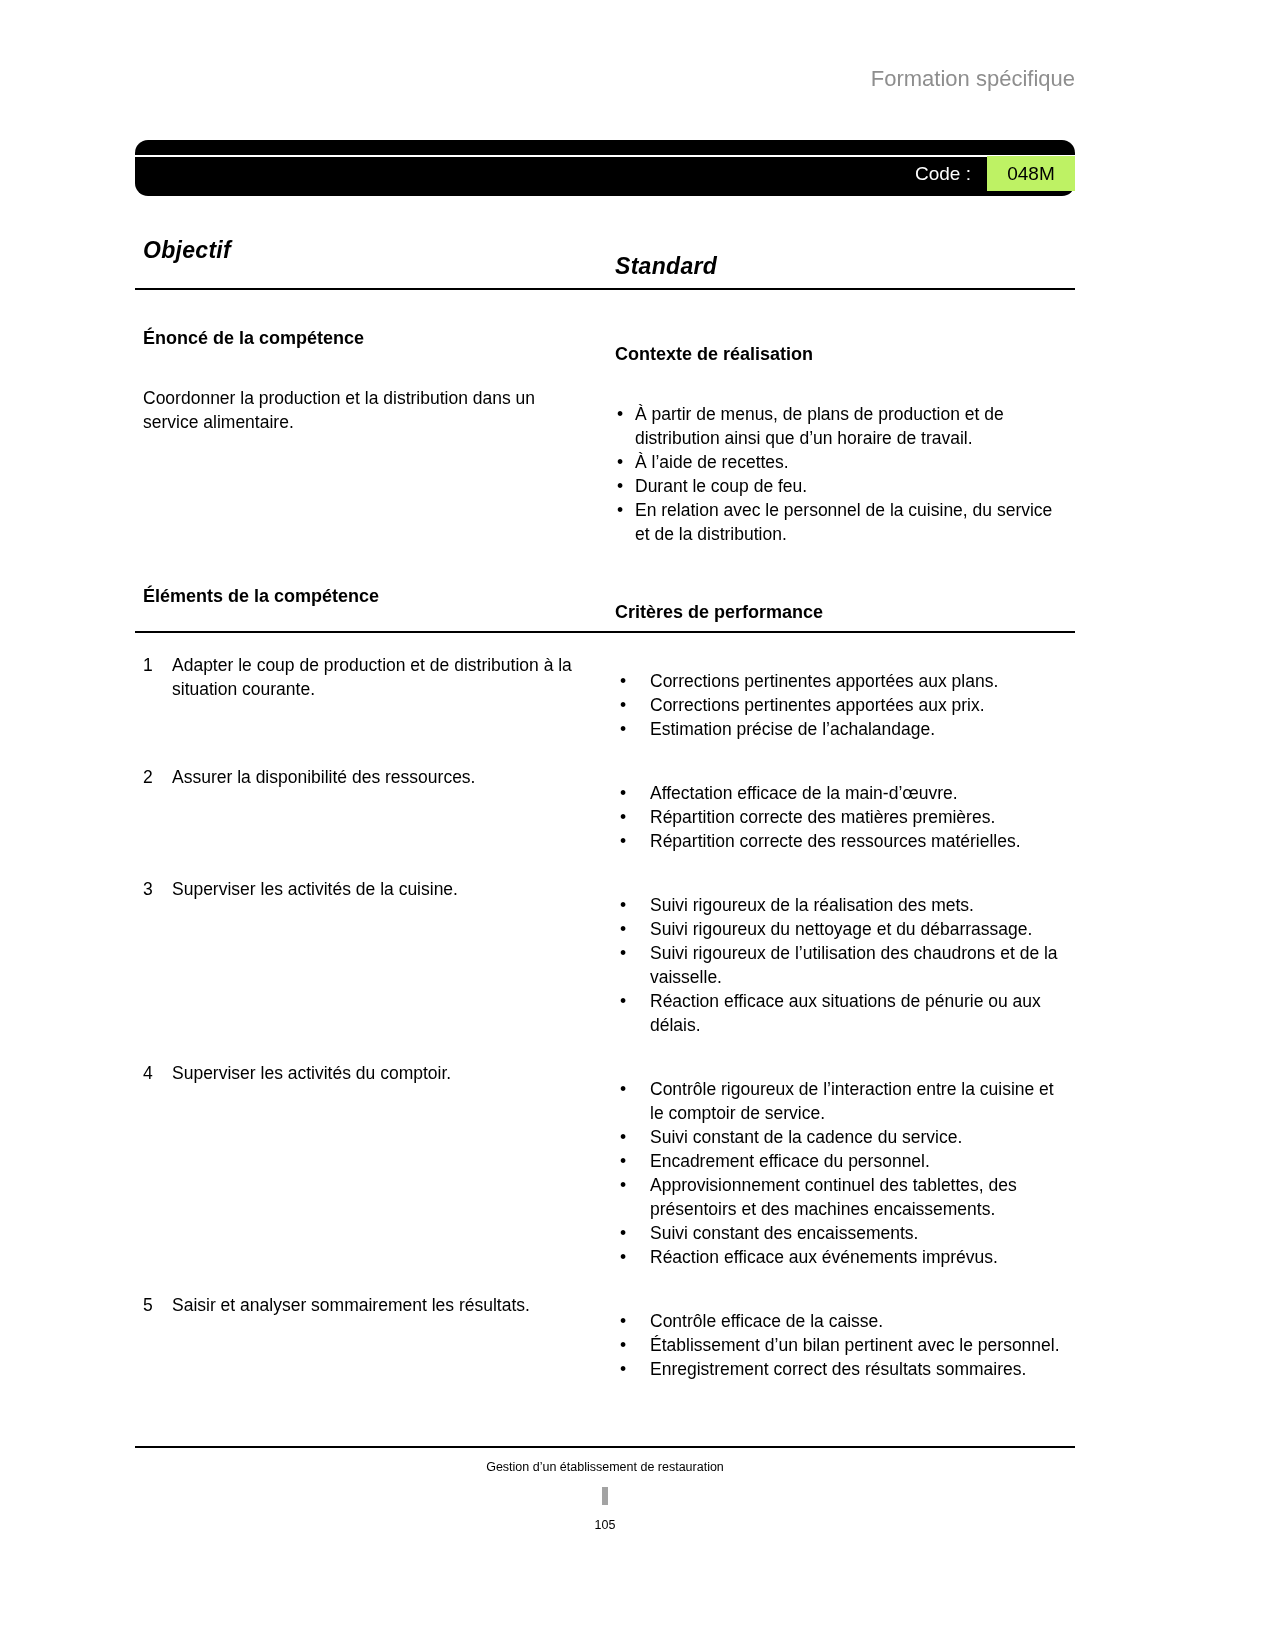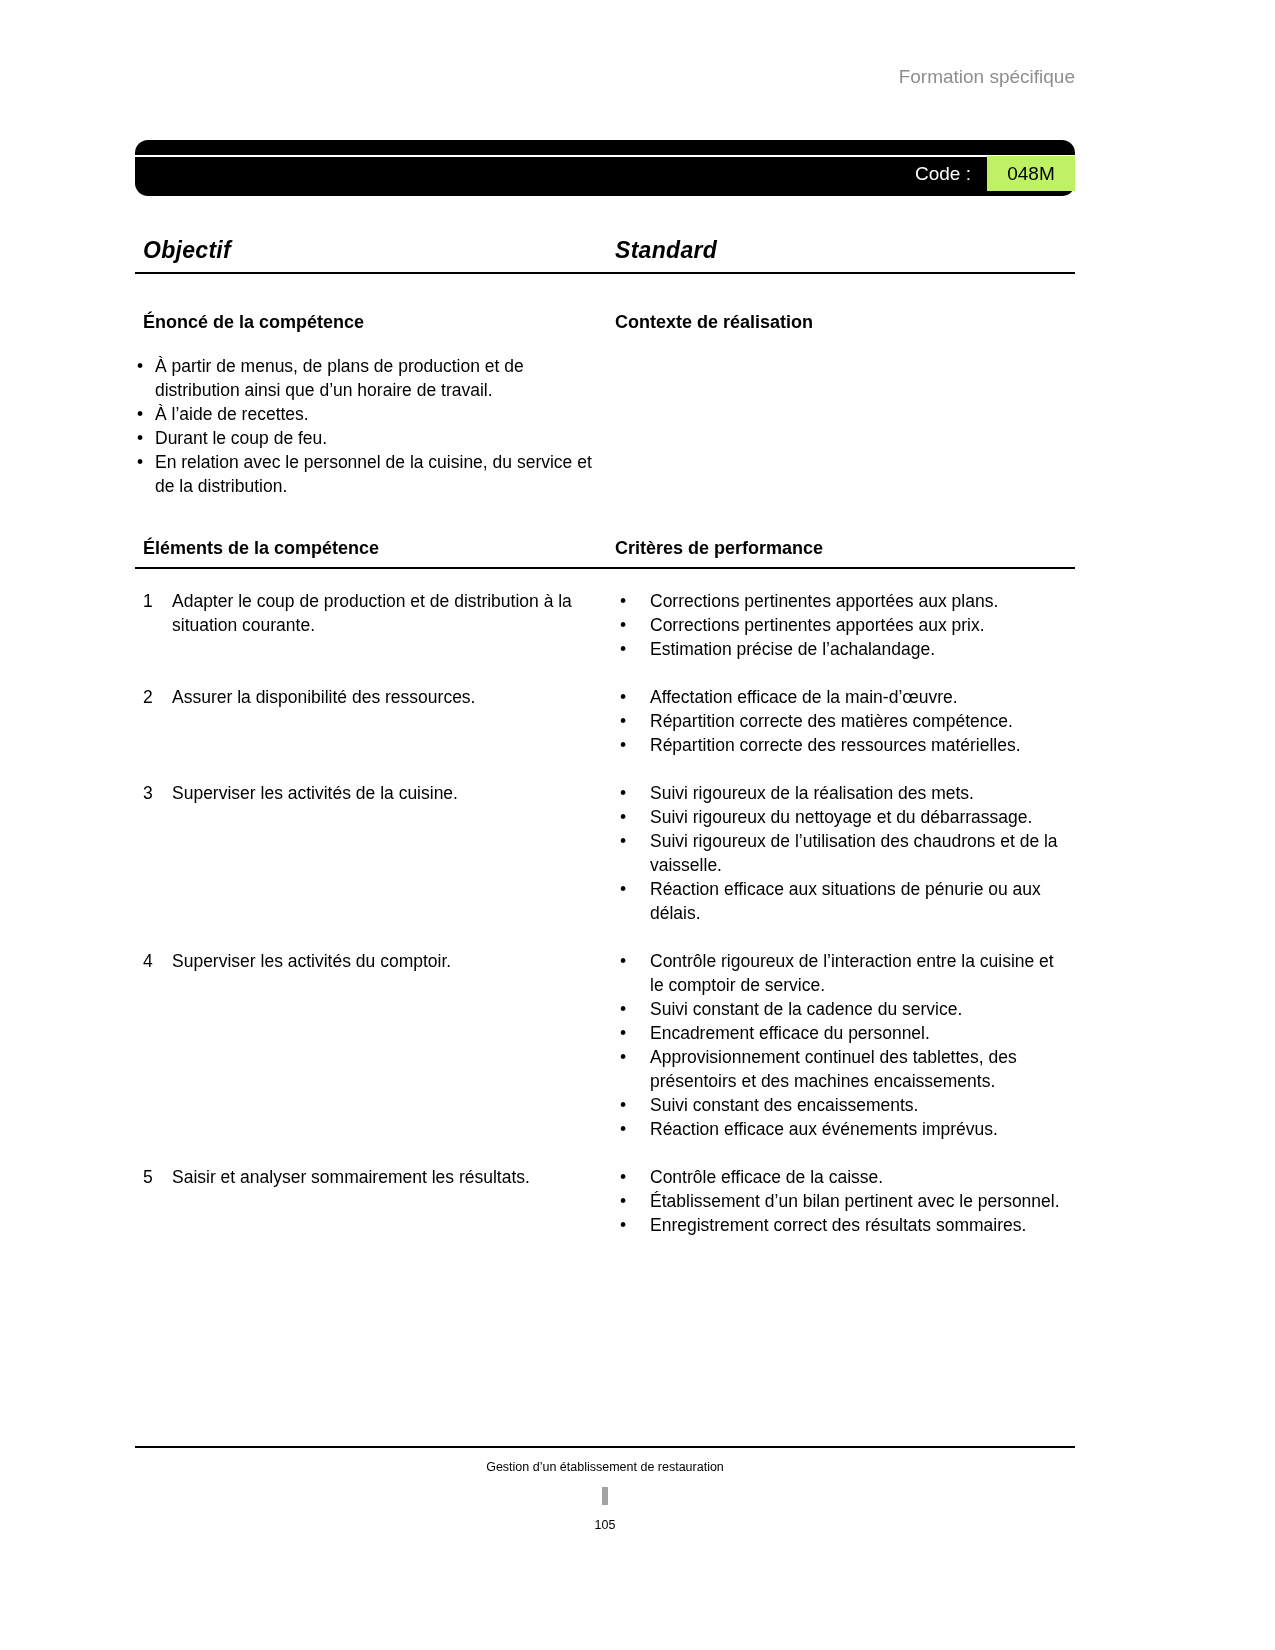--- a/index.html
+++ b/index.html
@@ -3,35 +3,35 @@
 <meta charset="utf-8">
 <style>
   * { margin:0; padding:0; box-sizing:border-box; }
   html,body { background:#ffffff; }
   body { font-family:"Liberation Sans", sans-serif; color:#000; }
 
   .page { position:relative; width:1275px; height:1650px; background:#ffffff; overflow:hidden; }
 
   .running-head {
     position:absolute; top:66px; left:135px; width:940px;
-    text-align:right; font-size:19px; color:#8e8e8e;
+    text-align:right; font-size:22px; color:#8e8e8e;
   }
 
   .code-bar { position:absolute; top:140px; left:135px; width:940px; height:56px; background:#000000;border-radius:13px; }
   .code-bar-line { position:absolute; top:15px; left:0; width:100%; height:2px; background:#ffffff; }
   .code-inner { position:absolute; right:0; top:16px; bottom:5px; display:flex; align-items:center; }
   .code-label { color:#ffffff; font-size:19px; margin-right:16px; }
   .code-box { width:88px; height:100%; background:#bef264; color:#000;
               display:flex; align-items:center; justify-content:center; font-size:19px; }
 
   .content { position:absolute; top:236px; left:135px; width:940px; font-size:17.5px; line-height:24px; }
 
   .grid2 { display:grid; grid-template-columns:480px 460px; }
   .cell-l { padding-left:8px; padding-right:20px; }
-  .cell-r { padding-right:12px; }
+  .cell-r { padding-right:12px;margin-top:16px; }
 
   .col-title { font-size:23px; font-weight:bold; font-style:italic; letter-spacing:0.3px; line-height:28px; }
   .rule { height:2px; background:#000; margin-top:8px; }
   .rule2 { margin-top:7px; }
 
   .section-heads { margin-top:36px; }
   .heads2 { margin-top:38px; }
   .sec-title { font-weight:bold; font-size:18px; line-height:24px; }
 
   .intro-row { margin-top:20px; }
@@ -79,20 +79,23 @@
       <div class="cell-r"><span class="col-title">Standard</span></div>
     </div>
     <div class="rule"></div>
 
     <div class="grid2 section-heads">
       <div class="cell-l"><span class="sec-title">Énoncé de la compétence</span></div>
       <div class="cell-r"><span class="sec-title">Contexte de réalisation</span></div>
     </div>
 
     <div class="grid2 intro-row">
+      <div class="cell-l">
+        <p class="body-text">Coordonner la production et la distribution dans un service alimentaire.</p>
+      </div>
       <div class="cell-r">
         <ul class="blist ctx">
             <li><span class="bullet">•</span><span class="li-text">À partir de menus, de plans de production et de distribution ainsi que d’un horaire de travail.</span></li>
             <li><span class="bullet">•</span><span class="li-text">À l’aide de recettes.</span></li>
             <li><span class="bullet">•</span><span class="li-text">Durant le coup de feu.</span></li>
             <li><span class="bullet">•</span><span class="li-text">En relation avec le personnel de la cuisine, du service et de la distribution.</span></li>
           </ul>
       </div>
     </div>
 
@@ -117,21 +120,21 @@
           </div>
         </div>
         <div class="row">
           <div class="cell-l elem">
             <span class="num">2</span>
             <span class="elem-text">Assurer la disponibilité des ressources.</span>
           </div>
           <div class="cell-r">
             <ul class="blist crit">
               <li><span class="bullet">•</span><span class="li-text">Affectation efficace de la main-d’œuvre.</span></li>
-              <li><span class="bullet">•</span><span class="li-text">Répartition correcte des matières compétence.</span></li>
+              <li><span class="bullet">•</span><span class="li-text">Répartition correcte des matières premières.</span></li>
               <li><span class="bullet">•</span><span class="li-text">Répartition correcte des ressources matérielles.</span></li>
             </ul>
           </div>
         </div>
         <div class="row">
           <div class="cell-l elem">
             <span class="num">3</span>
             <span class="elem-text">Superviser les activités de la cuisine.</span>
           </div>
           <div class="cell-r">

